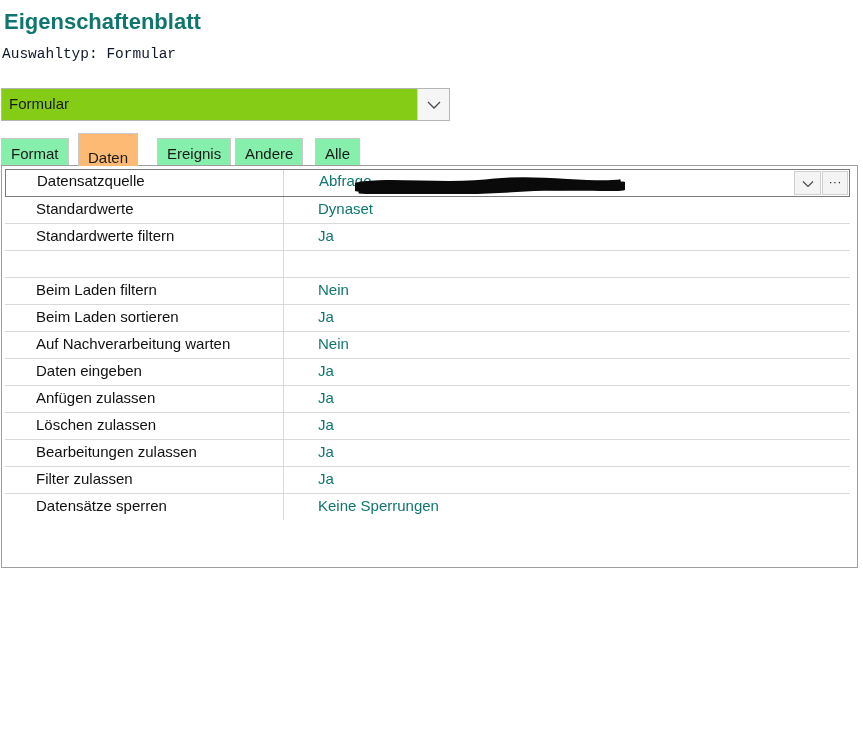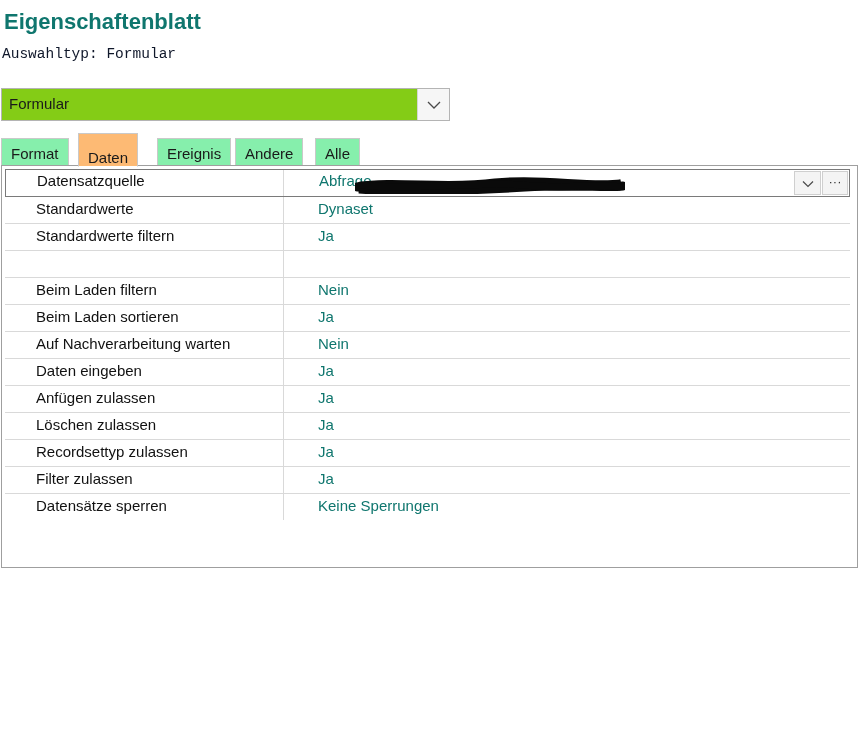--- a/index.html
+++ b/index.html
@@ -313,21 +313,21 @@
       <div class="value">Ja</div>
     </div>
 
     <div class="grid-row">
       <div class="name">Löschen zulassen</div>
       <div class="sep"></div>
       <div class="value">Ja</div>
     </div>
 
     <div class="grid-row">
-      <div class="name">Recordsettyp zulassen</div>
+      <div class="name">Bearbeitungen zulassen</div>
       <div class="sep"></div>
       <div class="value">Ja</div>
     </div>
 
     <div class="grid-row">
       <div class="name">Filter zulassen</div>
       <div class="sep"></div>
       <div class="value">Ja</div>
     </div>
 

